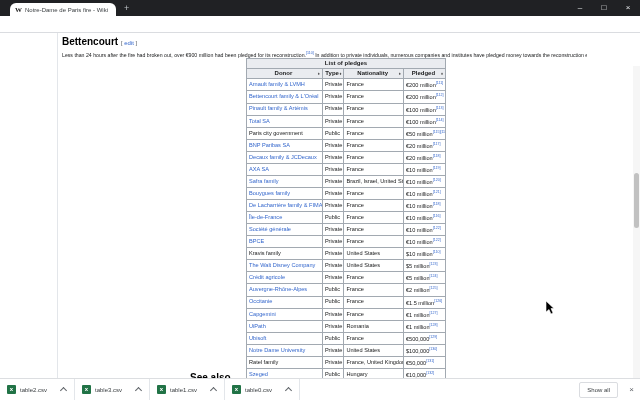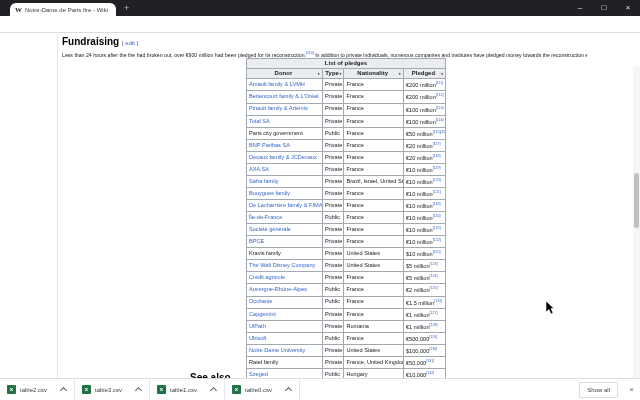--- a/index.html
+++ b/index.html
@@ -111,21 +111,21 @@
   <span class="star">☆</span>
   <span class="ext-icon"></span>
   <span class="avatar"></span>
   <span class="menu">⋮</span>
 </div>
 
 <div class="page">
   <div class="content-border"></div>
 
   <div class="heading">
-    <span>Fundraising</span>
+    <span>Bettencourt</span>
     <span class="editlink">
       <span class="bracket">[</span>
       <span class="edit">edit</span>
       <span class="bracket">]</span>
     </span>
   </div>
 
   <div class="para">
     <span>Less than 24 hours after the fire had broken out, over €900 million had been pledged for its reconstruction.</span><span class="pref">[110]</span><span> In addition to private individuals, numerous companies and institutes have pledged money towards the reconstruction effort.</span>
   </div>

